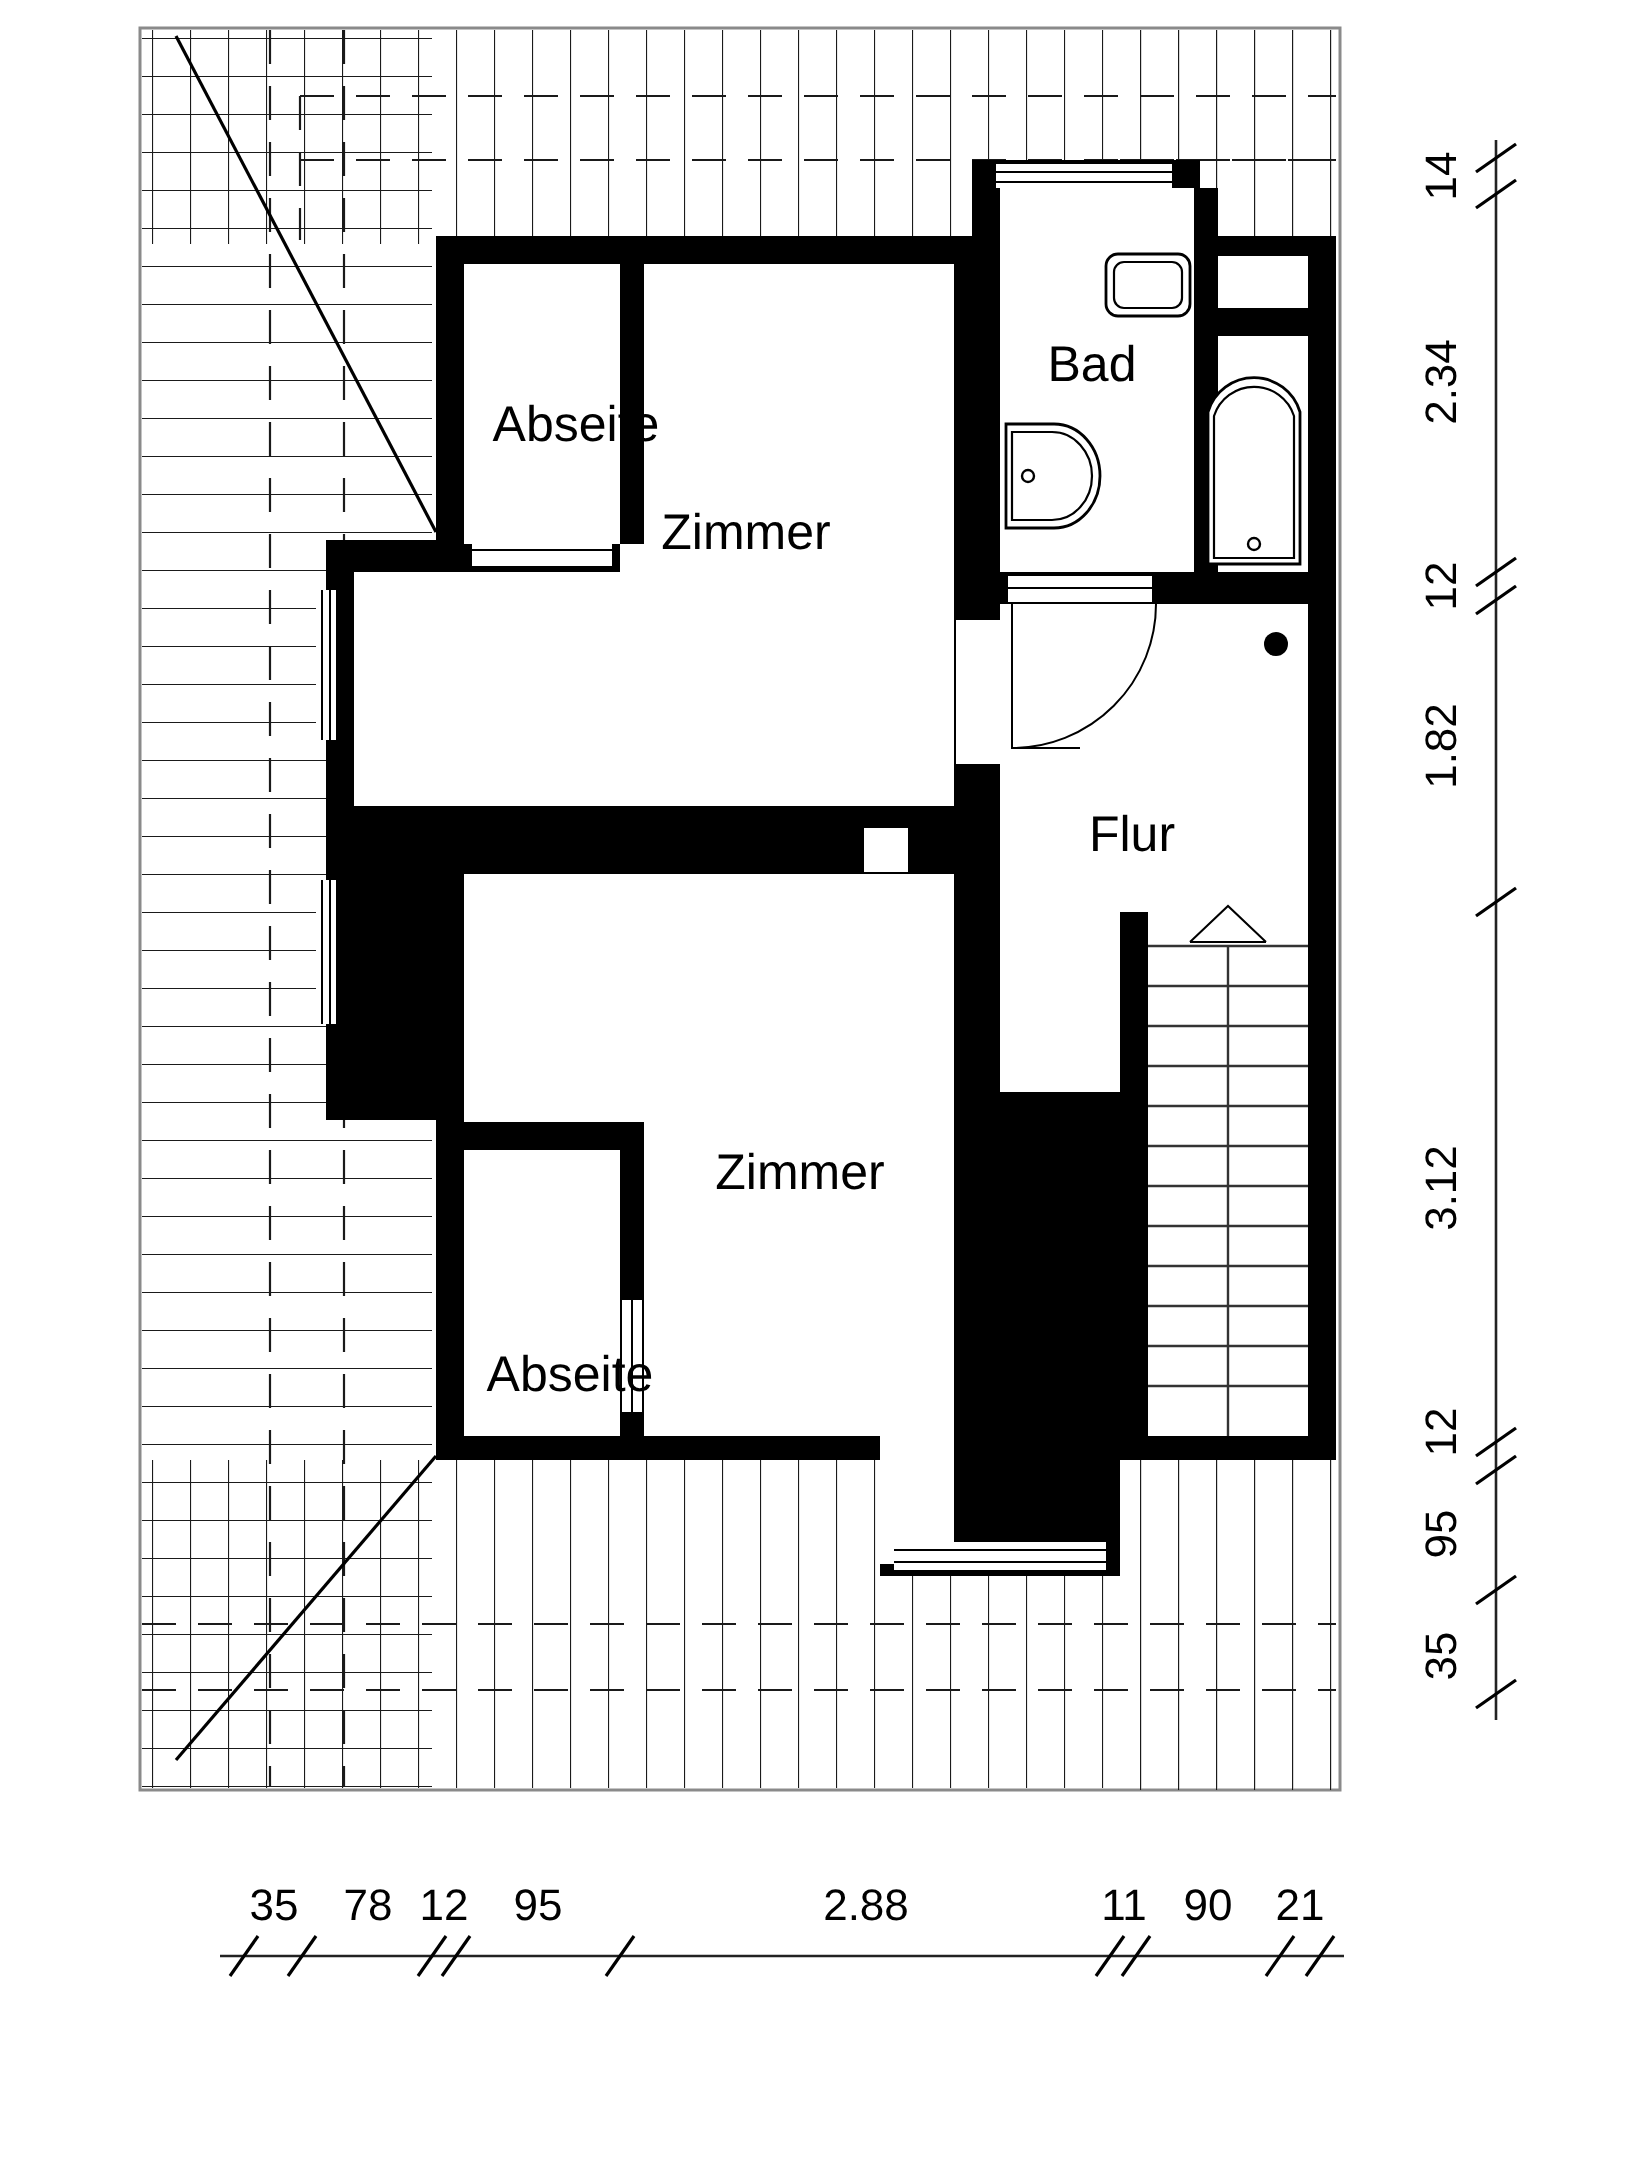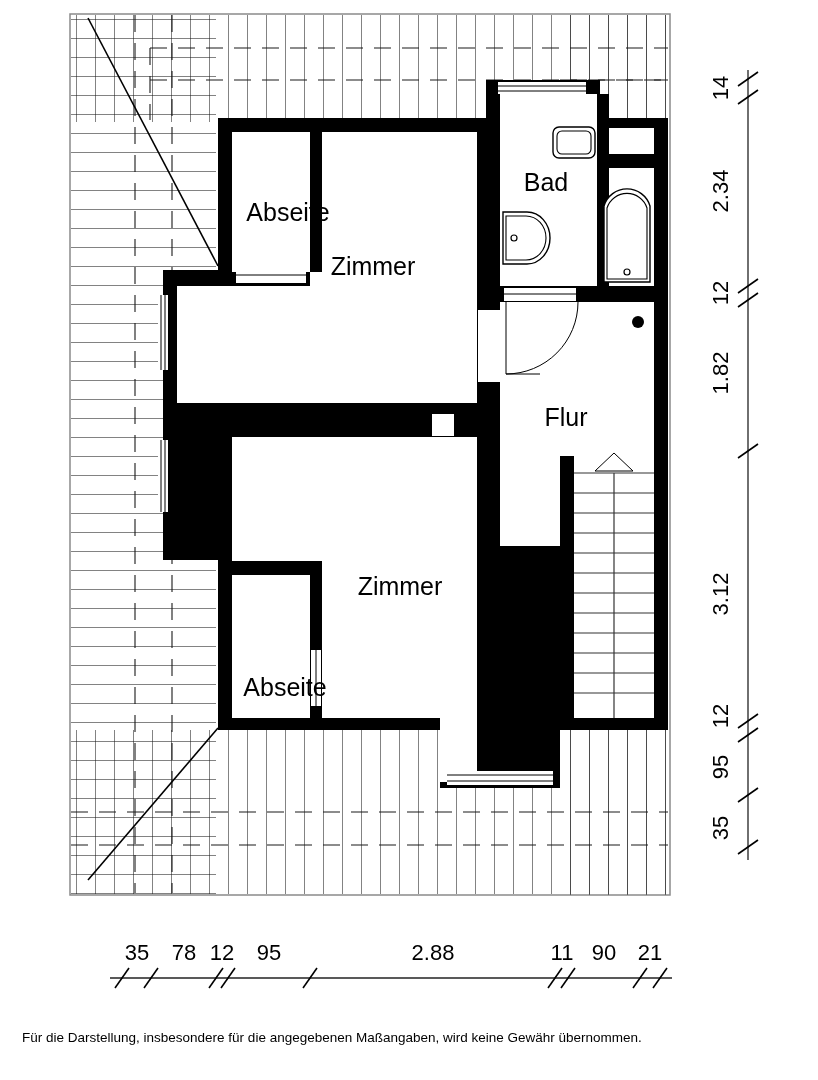--- a/index.html
+++ b/index.html
@@ -326,17 +326,16 @@
       <text class="dim-label-v" x="728" y="373" transform="rotate(-90 728 373)">1.82</text>
       <text class="dim-label-v" x="728" y="594" transform="rotate(-90 728 594)">3.12</text>
       <text class="dim-label-v" x="728" y="716" transform="rotate(-90 728 716)">12</text>
       <text class="dim-label-v" x="728" y="767" transform="rotate(-90 728 767)">95</text>
       <text class="dim-label-v" x="728" y="828" transform="rotate(-90 728 828)">35</text>
     </g>
 
   </svg>
 
   <div id="disclaimer">
-    <span class="dz">Für die Darstellung, insbesondere für die angegebenen Maßangaben, wird keine Gewähr übernommen.</span>
     
   </div>
 
 </div>
 
 </body></html>

